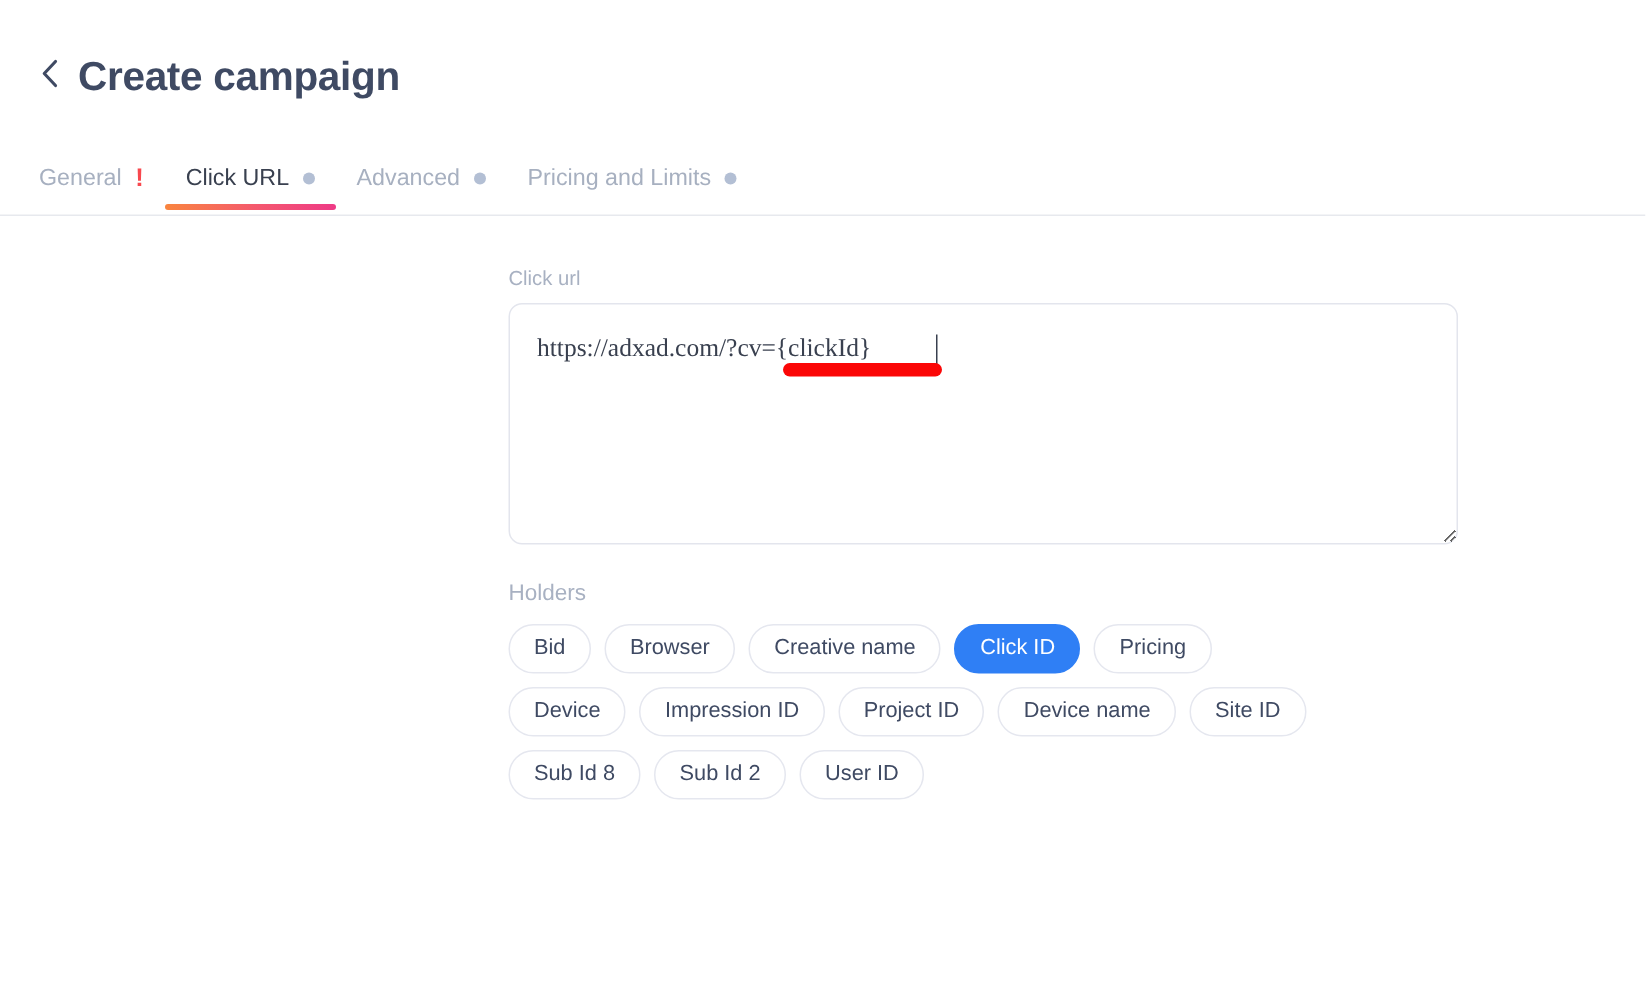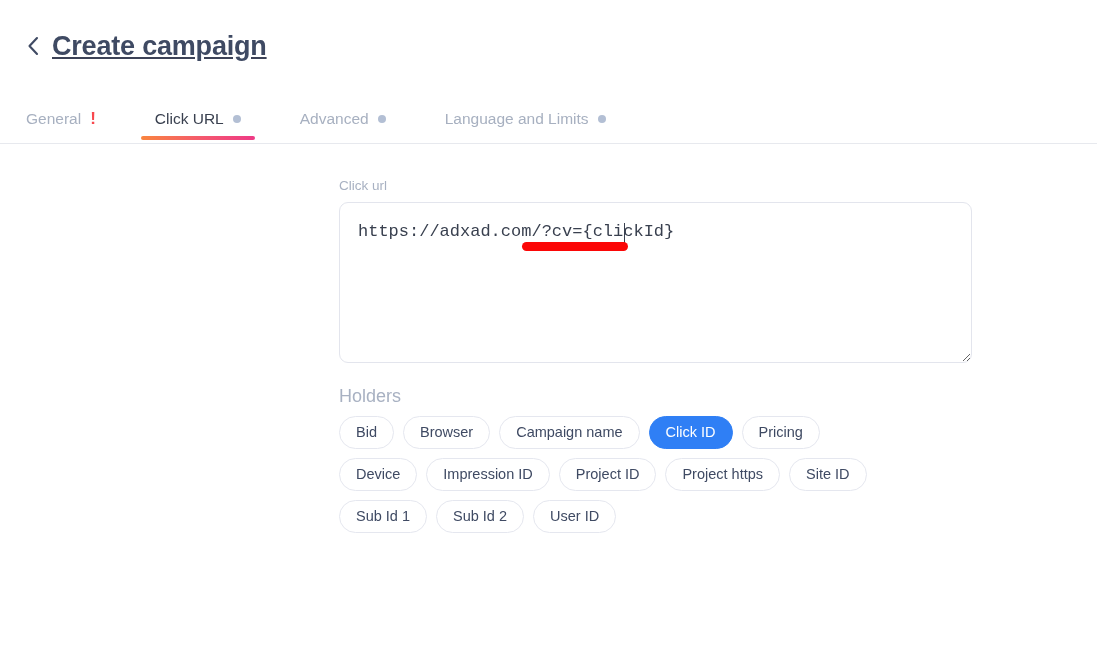--- a/index.html
+++ b/index.html
@@ -13,24 +13,23 @@
     background: #ffffff;
     font-family: "Liberation Sans", sans-serif;
     color: #3c4257;
     overflow: hidden;
     position: relative;
   }
 
   
   .page-header {
     display: flex;
-    align-items: center;
-    padding: 21px 0 0 22px;
+    align-items: flex-start;
+    padding: 35px 0 0 22px;
     height: 70px;
-    text-decoration: underline;
   }
   .back-chevron {
     width: 22px;
     height: 28px;
     display: flex;
     align-items: center;
     justify-content: center;
     cursor: pointer;
     margin-right: 8px;
     flex: 0 0 auto;
@@ -49,21 +48,20 @@
   .tabs-wrap {
     position: relative;
     margin-top: 28px;
     height: 46px;
   }
   .tabs {
     display: flex;
     align-items: flex-start;
     padding-left: 12px;
     height: 100%;
-    gap: 31px;
   }
   .tab {
     display: flex;
     align-items: center;
     gap: 9px;
     padding: 0 14px;
     height: 42px;
     cursor: pointer;
     position: relative;
     white-space: nowrap;
@@ -124,21 +122,21 @@
     position: relative;
     width: 633px;
   }
   textarea.click-url-input {
     width: 633px;
     height: 161px;
     border: 1px solid #e3e5ed;
     border-radius: 9px;
     background: #fff;
     padding: 17px 18px;
-    font-family: Liberation Mono, monospace;
+    font-family: Liberation Serif, serif;
     font-size: 17px;
     color: #39404f;
     line-height: 24px;
     outline: none;
     resize: both;
     display: block;
   }
   textarea.click-url-input::placeholder { color: #b8c0cd; }
 
   
@@ -158,21 +156,21 @@
     top: 40px;
     width: 106px;
     height: 9px;
     background: #fb0707;
     border-radius: 5px;
   }
 
   
   .holders-section { margin-top: 24px; }
   .holders-label {
-    font-size: 18px;
+    font-size: 15px;
     color: #a8b1c2;
     line-height: 18px;
     margin-bottom: 11px;
   }
   .chip-rows {
     display: flex;
     flex-direction: column;
     gap: 9px;
     width: 640px;
   }
@@ -230,21 +228,21 @@
       <span class="marker-dot"></span>
       <span class="tab-underline"></span>
     </div>
 
     <div class="tab">
       <span class="tab-label">Advanced</span>
       <span class="marker-dot"></span>
     </div>
 
     <div class="tab">
-      <span class="tab-label">Language and Limits</span>
+      <span class="tab-label">Pricing and Limits</span>
       <span class="marker-dot"></span>
     </div>
 
   </div>
   <div class="tabs-divider"></div>
 </div>
 
 <div class="form-body">
 
   <div class="field-label">Click url</div>
@@ -255,35 +253,35 @@
     <span class="annotation-underline"></span>
   </div>
 
   <div class="holders-section">
     <div class="holders-label">Holders</div>
     <div class="chip-rows">
 
       <div class="chip-row">
         <div class="chip">Bid</div>
         <div class="chip">Browser</div>
-        <div class="chip">Campaign name</div>
+        <div class="chip">Creative name</div>
         <div class="chip selected">Click ID</div>
         <div class="chip">Pricing</div>
       </div>
 
       <div class="chip-row">
         <div class="chip">Device</div>
         <div class="chip">Impression ID</div>
         <div class="chip">Project ID</div>
-        <div class="chip">Project https</div>
+        <div class="chip">Device name</div>
         <div class="chip">Site ID</div>
       </div>
 
       <div class="chip-row">
-        <div class="chip">Sub Id 1</div>
+        <div class="chip">Sub Id 8</div>
         <div class="chip">Sub Id 2</div>
         <div class="chip">User ID</div>
       </div>
 
     </div>
   </div>
 
 </div>
 
 </body></html>

